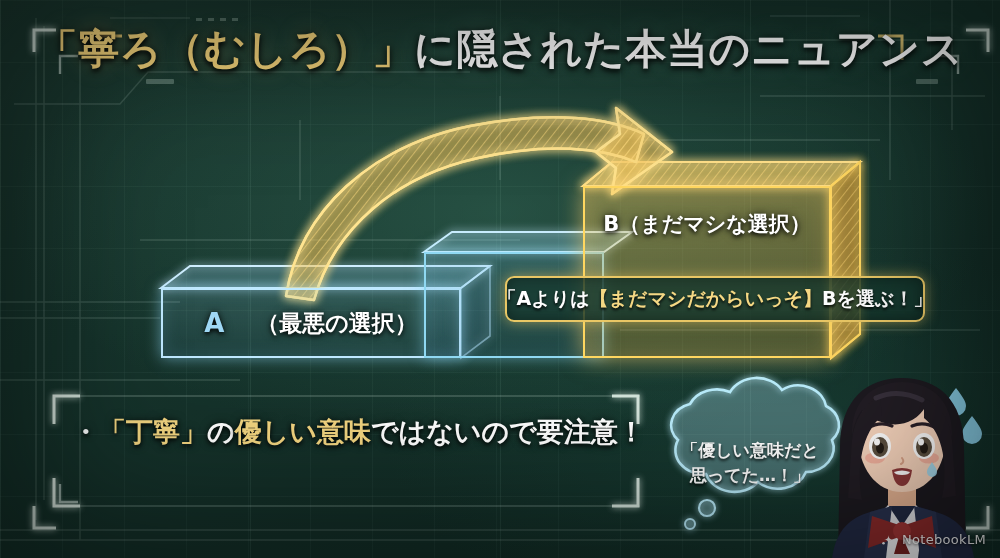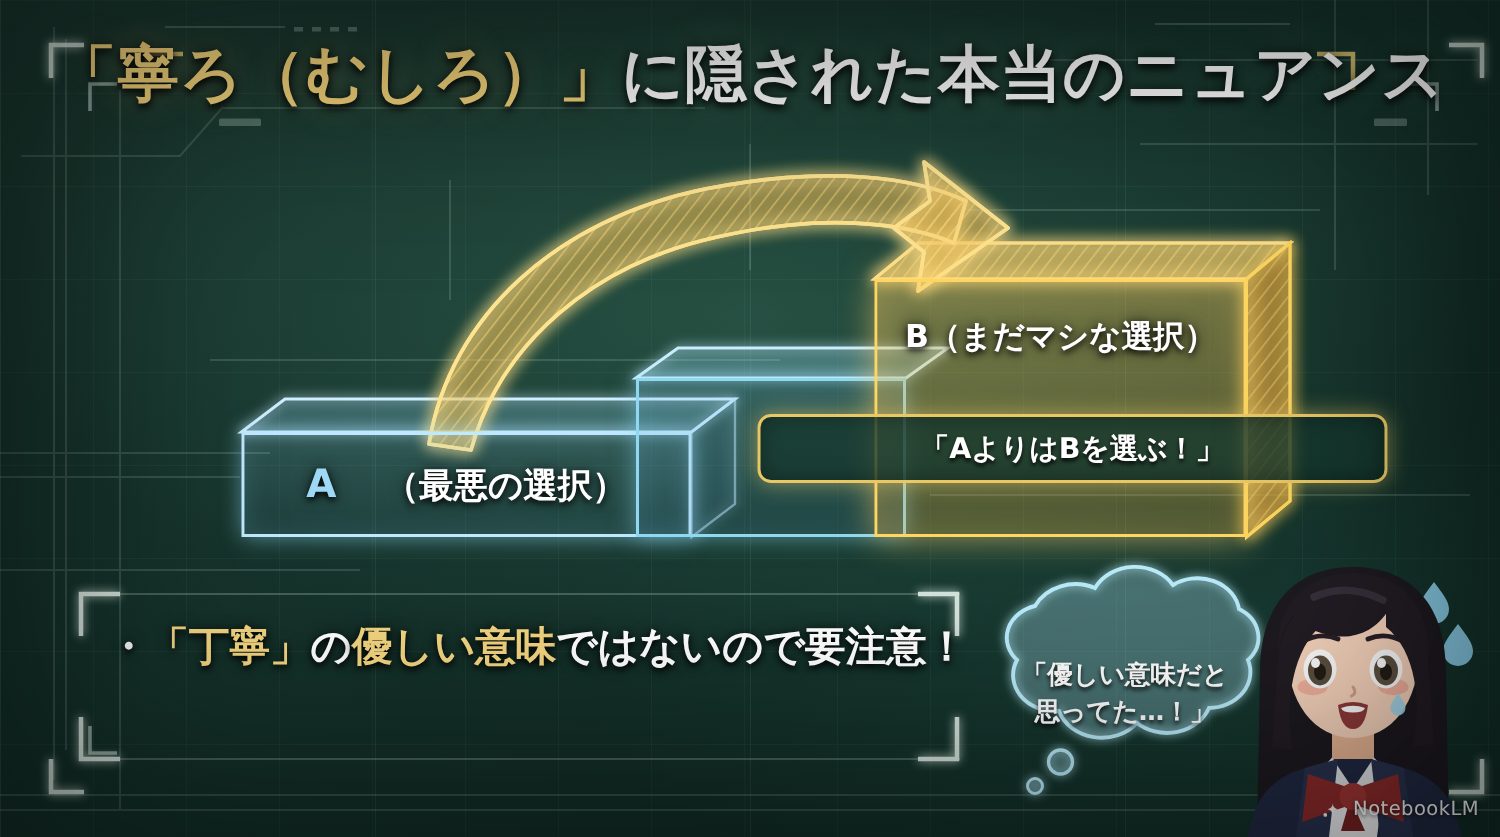--- a/index.html
+++ b/index.html
@@ -295,20 +295,21 @@
       <span class="t">（最悪の選択）</span>
   </div>
 
   <div class="boxM"></div>
 
   <div class="boxB"></div>
   <div class="labelB">B（まだマシな選択）</div>
 
   <div class="callout">
     <span class="w">「Aよりは</span>
+      <span class="g">【まだマシだからいっそ】</span>
       <span class="w">Bを選ぶ！」</span>
   </div>
 
   <div class="bullets">
     <div>
       <span class="w">・</span><span class="g">「丁寧」</span><span class="w">の</span><span class="g">優しい意味</span><span class="w">ではないので要注意！</span>
     </div>
   </div>
 
   <div class="bubble-txt">

